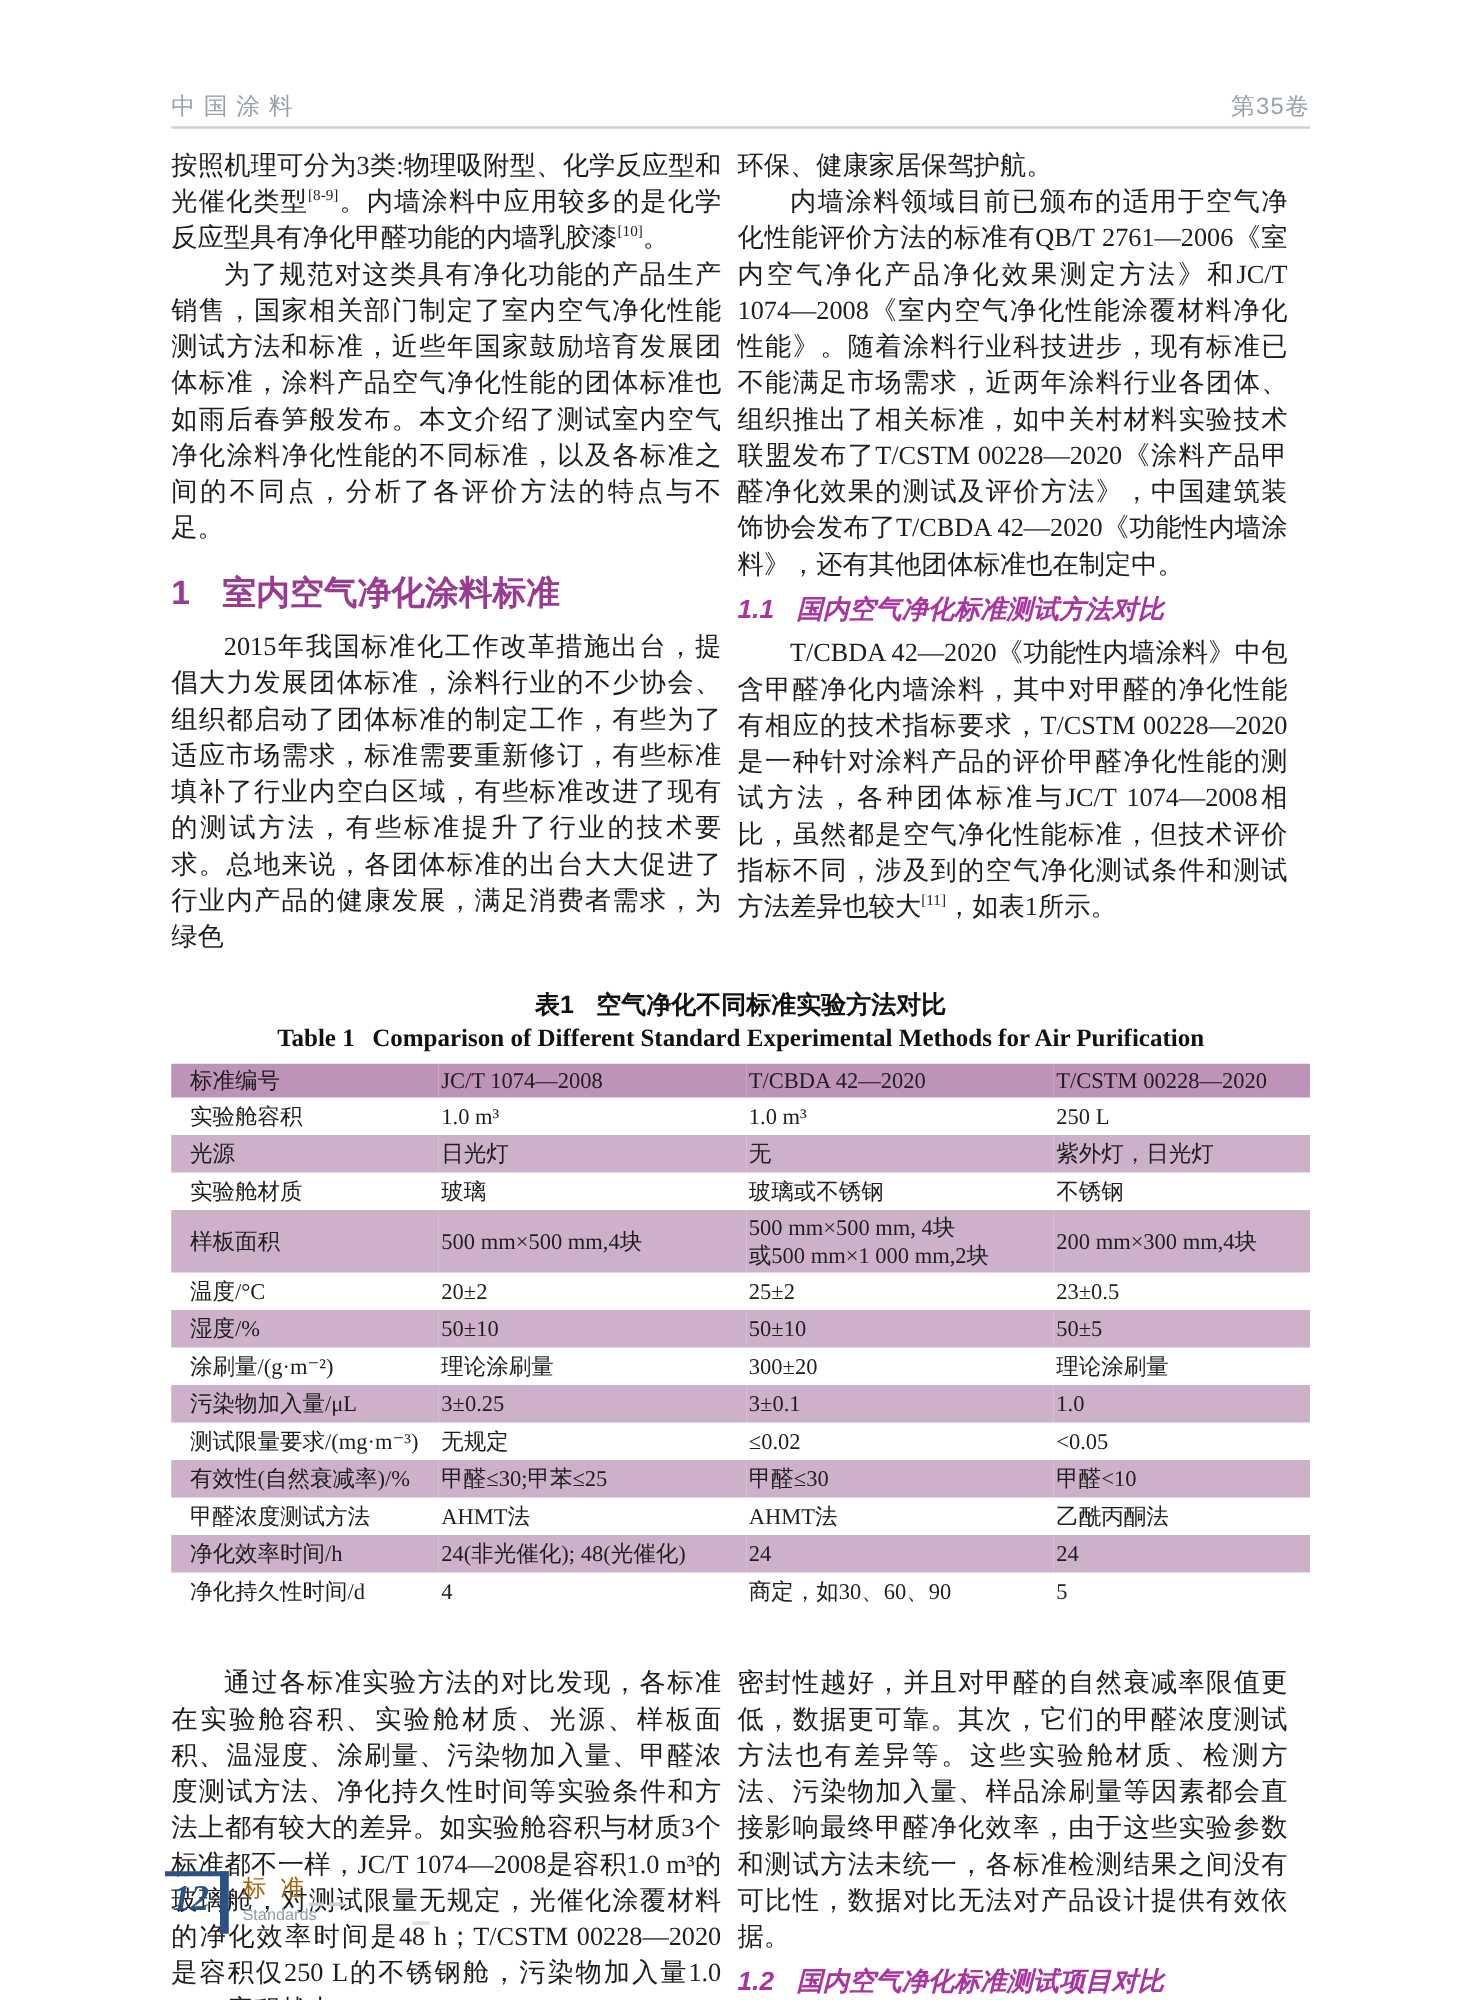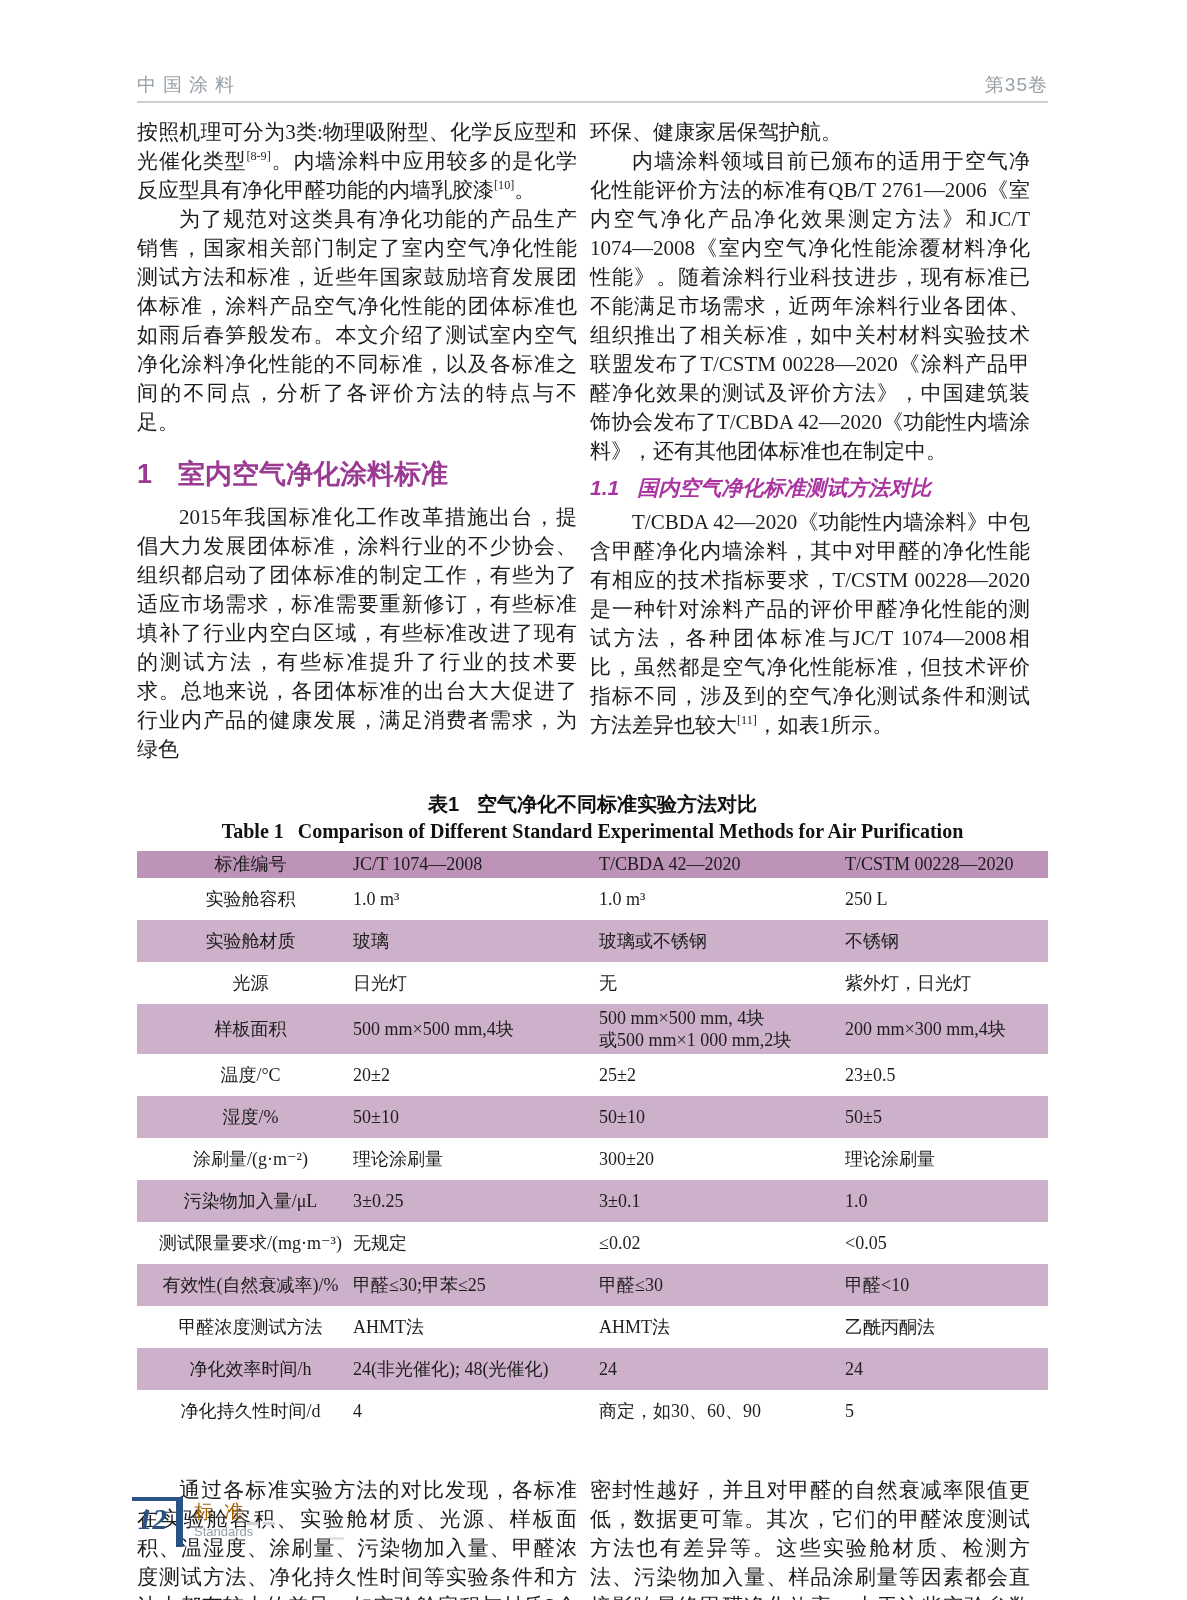--- a/index.html
+++ b/index.html
@@ -35,23 +35,23 @@
   .cap-en{font-weight:bold;font-size:20px;line-height:27px;text-align:center;color:#111;}
   .cap-en .capnum{margin-right:14px;}
   table.cmp{width:911px;border-collapse:collapse;margin-top:6px;font-size:18px;table-layout:fixed;}
   table.cmp col.c1{width:23.5%;}
   table.cmp col.c2{width:27%;}
   table.cmp col.c3{width:27%;}
   table.cmp col.c4{width:22.5%;}
   table.cmp th,table.cmp td{font-weight:normal;padding:3px 2px;text-align:left;line-height:22px;vertical-align:middle;}
   table.cmp thead tr{background:var(--table_header_bg,#bd93b8);height:27px;}
   table.cmp thead th{line-height:21px;padding:2px 2px;}
-  table.cmp tbody tr{height:42px;}
+  table.cmp tbody tr{height:30px;}
   table.cmp tbody tr:nth-child(even){background:var(--table_stripe_bg,#cdb0c9);}
-  table.cmp .lbl{text-align:center;padding-left:15px;}
+  table.cmp .lbl{text-align:left;padding-left:15px;}
 
   .bottom{margin-top:44px;}
 
   
   .pagemark{position:absolute;left:132px;top:1497px;display:flex;align-items:flex-start;}
   .pm-box{border-top:4px solid var(--footer_blue,#2a5284);border-right:7px solid var(--footer_blue,#2a5284);
     padding:2px 9px 6px 6px;height:38px;box-sizing:content-box;}
   .pm-num{font-style:italic;font-weight:bold;font-size:29px;color:var(--footer_blue,#2a5284);
     font-family:"Liberation Serif","DejaVu Serif",serif;}
   .pm-labels{margin-left:11px;padding-top:4px;}
@@ -117,30 +117,30 @@
             </tr>
           </thead>
         <tbody>
             <tr>
               <td class="lbl">实验舱容积</td>
               <td>1.0 m³</td>
               <td>1.0 m³</td>
               <td>250 L</td>
             </tr>
             <tr>
+              <td class="lbl">光源</td>
+              <td>日光灯</td>
+              <td>无</td>
+              <td>紫外灯，日光灯</td>
+            </tr>
+            <tr>
               <td class="lbl">实验舱材质</td>
               <td>玻璃</td>
               <td>玻璃或不锈钢</td>
               <td>不锈钢</td>
-            </tr>
-            <tr>
-              <td class="lbl">光源</td>
-              <td>日光灯</td>
-              <td>无</td>
-              <td>紫外灯，日光灯</td>
             </tr>
             <tr>
               <td class="lbl">样板面积</td>
               <td>500 mm×500 mm,4块</td>
               <td>
                 <div>500 mm×500 mm, 4块</div>
                 <div>或500 mm×1 000 mm,2块</div>
               </td>
               <td>200 mm×300 mm,4块</td>
             </tr>

